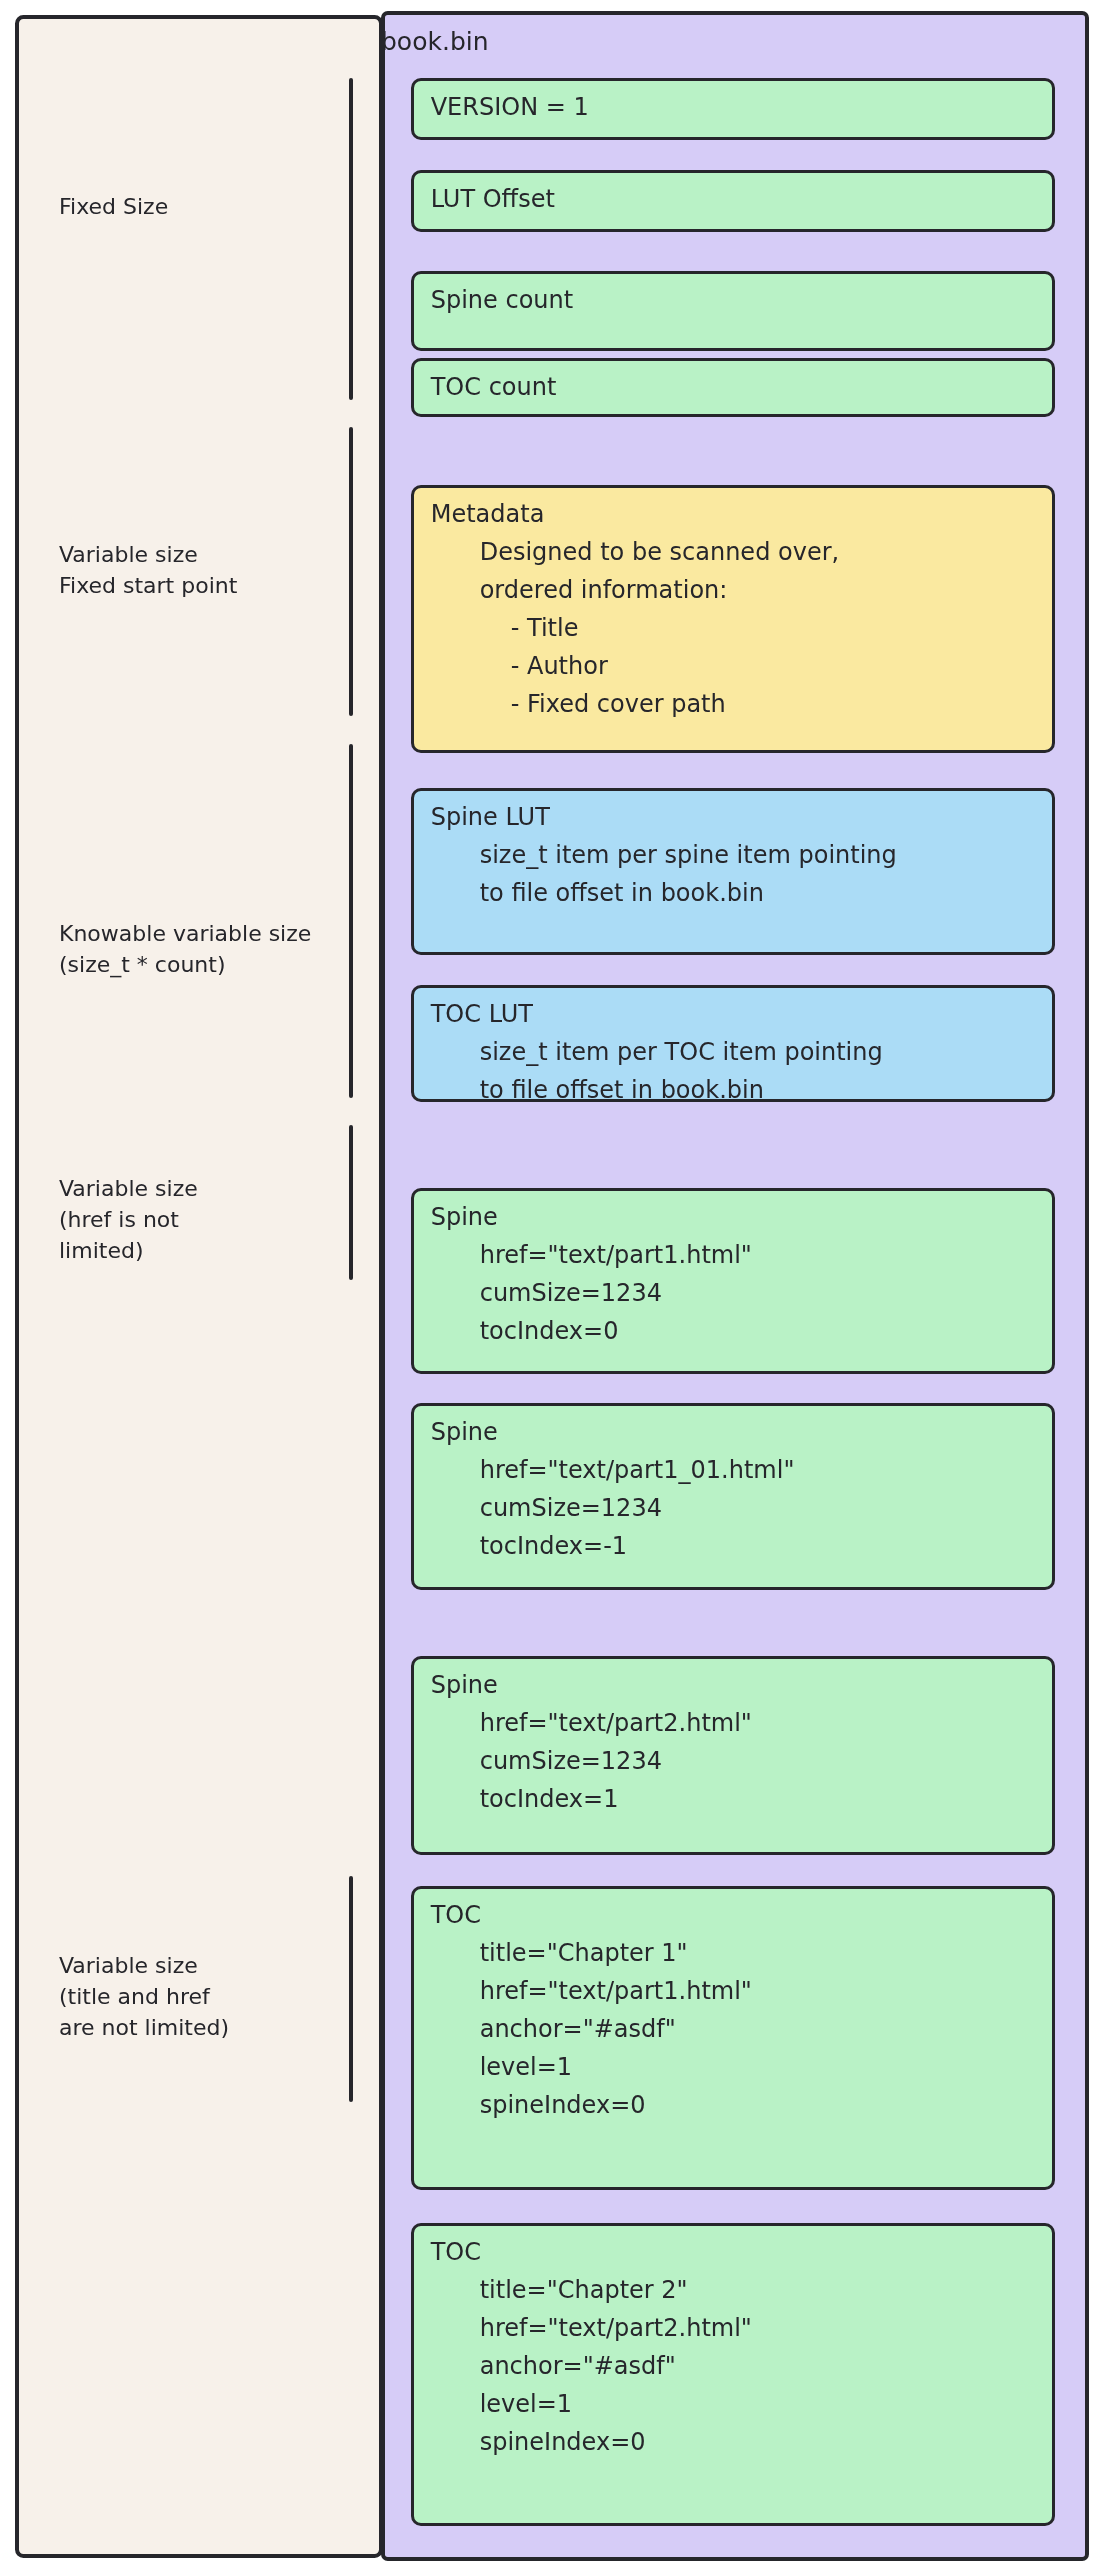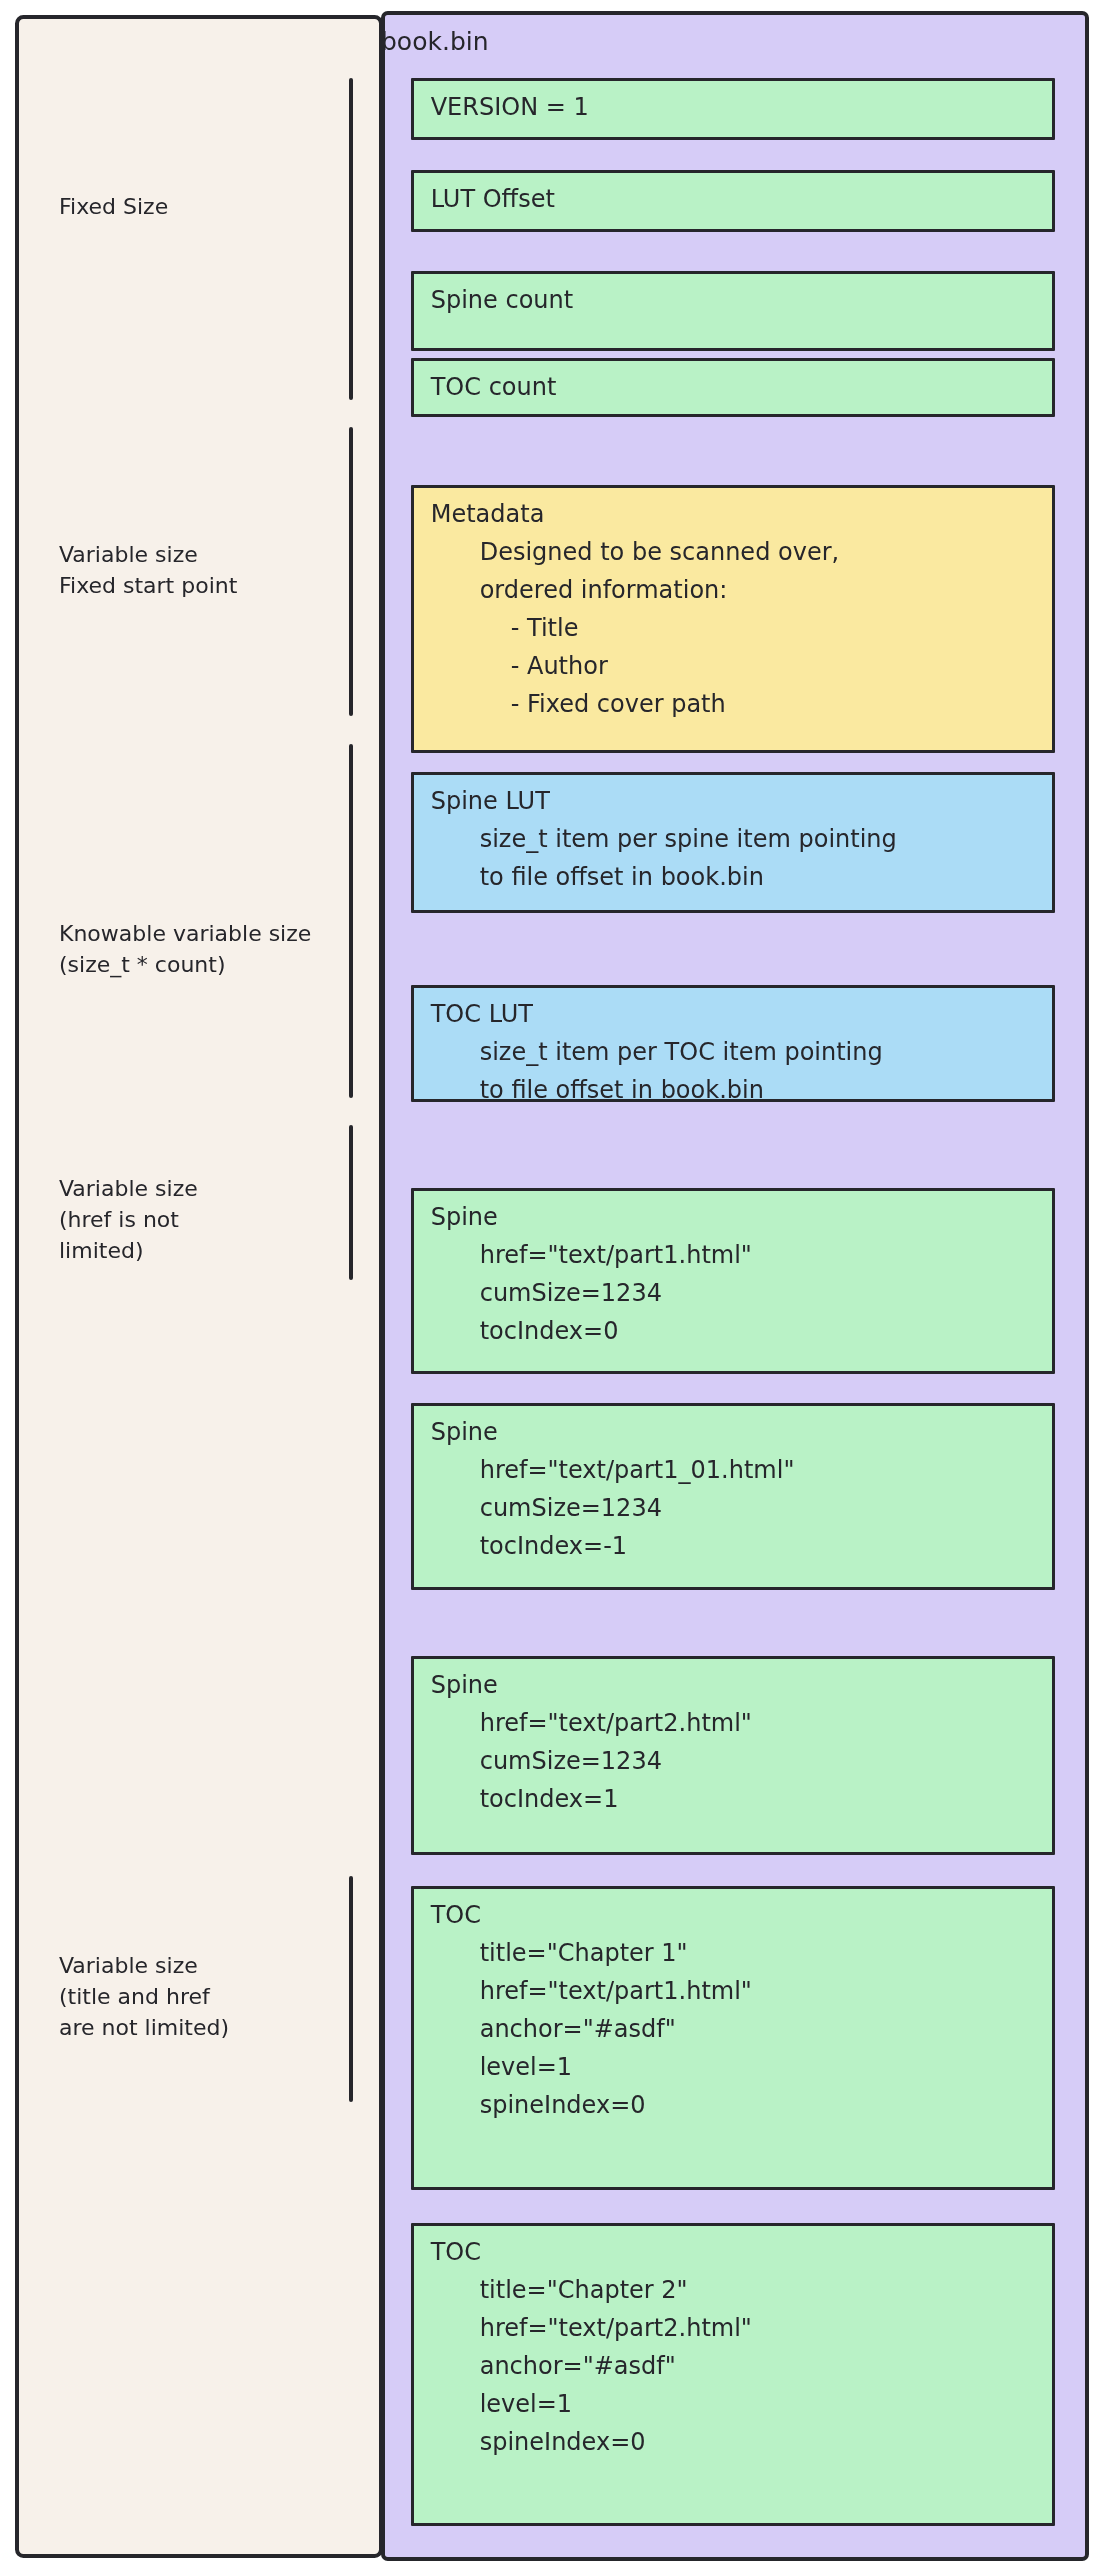--- a/index.html
+++ b/index.html
@@ -40,33 +40,33 @@
   }
   #lb0{top:191px}
   #lb1{top:539px}
   #lb2{top:918px}
   #lb3{top:1173px}
   #lb4{top:1950px}
 
   
   .box{
     position:absolute;left:411px;width:644px;box-sizing:border-box;
-    border:3.3px solid var(--stroke);border-radius:1px;
+    border:3.3px solid var(--stroke);border-radius:10px;
     padding:6.7px 16.7px;font-size:24px;line-height:38px;
   }
   .green{background:var(--green)}
   .blue{background:var(--blue)}
   .yellow{background:var(--yellow)}
 
   #bx0{top:78px;height:62px}
   #bx1{top:170px;height:62px}
   #bx2{top:271px;height:80px}
   #bx3{top:358px;height:59px}
   #bx4{top:485px;height:268px}
-  #bx5{top:772px;height:141px}
+  #bx5{top:788px;height:167px}
   #bx6{top:985px;height:117px}
   #bx7{top:1188px;height:186px}
   #bx8{top:1403px;height:187px}
   #bx9{top:1656px;height:199px}
   #bx10{top:1886px;height:304px}
   #bx11{top:2223px;height:303px}
 
   .ln{display:block;white-space:pre;}
   .i1{padding-left:49px}
   .i2{padding-left:80px}

